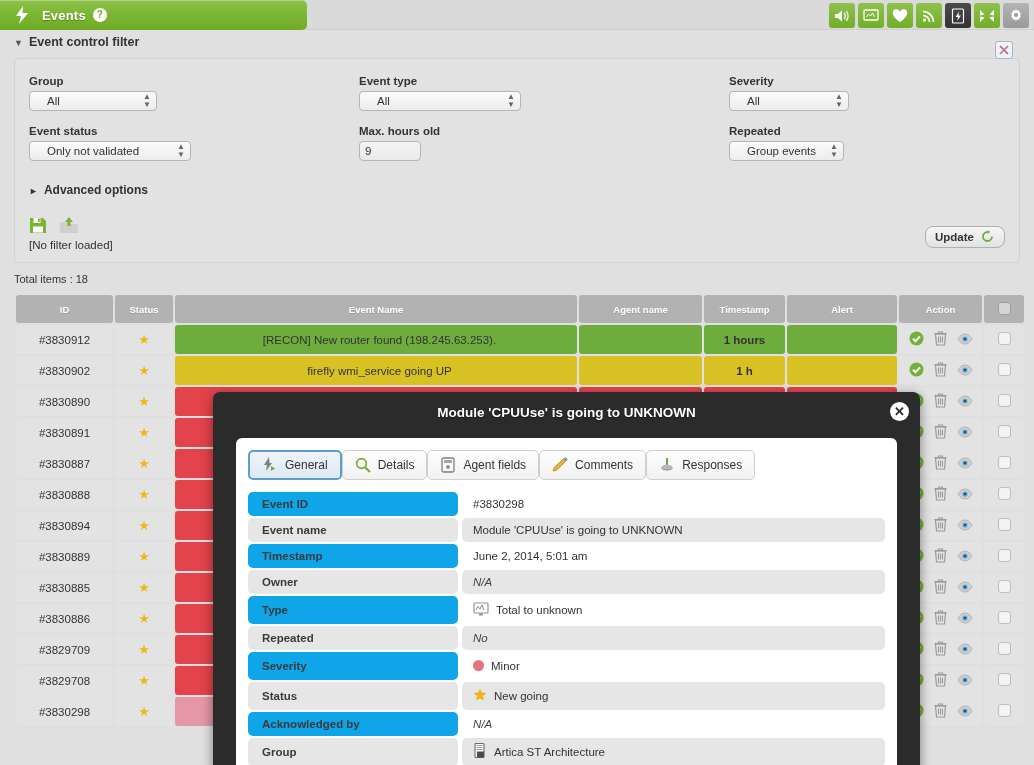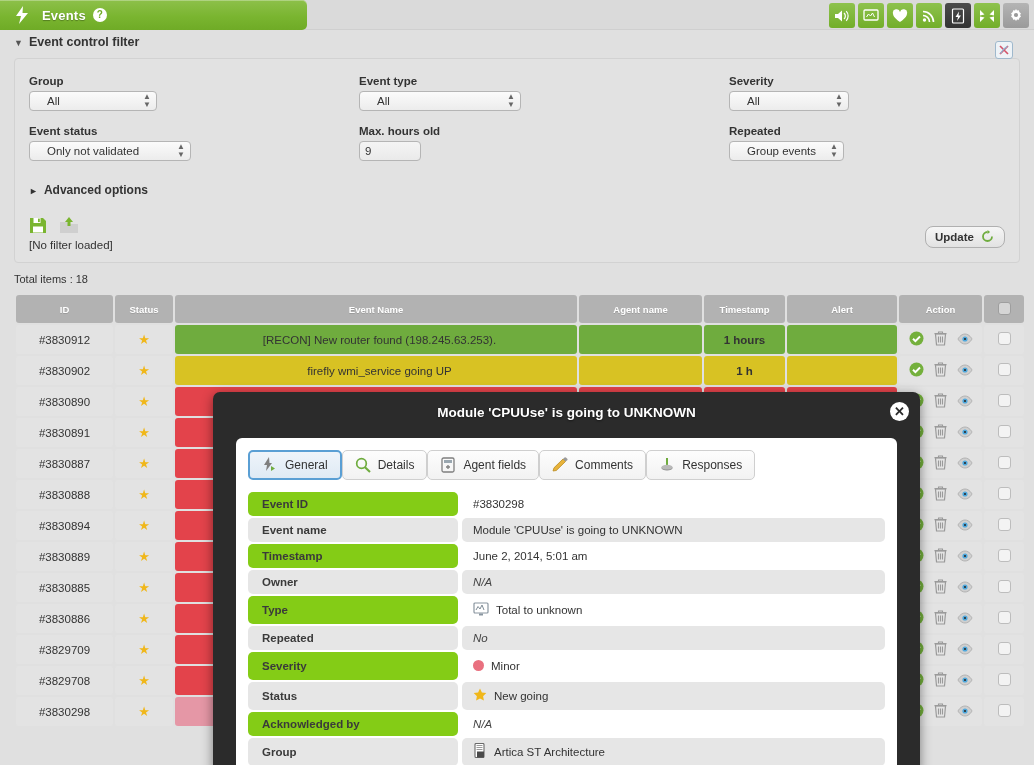--- a/index.html
+++ b/index.html
@@ -194,21 +194,21 @@
   }
   .tab.active {
     border: 2px solid #5a9fd4;
     background: linear-gradient(to bottom,#eef4fa,#dfeaf4);
     font-weight: normal;
   }
   .tab svg { display:block; }
   .fields { display:flex; flex-direction:column; gap: 2px; }
   .frow2 { display:flex; gap: 4px; height: 24px; align-items:stretch; }
   .fkey {
-    width: 210px; background:#84cc16; border-radius: 5px;
+    width: 210px; background:#0ea5e9; border-radius: 5px;
     display:flex; align-items:center; padding-left: 14px;
     font-weight: bold; font-size: 11.5px; color:#3a3a3a;
   }
   .fval {
     flex: 1; background:#fff; border-radius: 5px;
     display:flex; align-items:center; padding-left: 11px; gap: 7px;
     font-size: 11.5px; color:#333;
   }
   .frow2.alt .fkey { background:#e6e6e6; }
   .frow2.alt .fval { background:#e6e6e6; }

